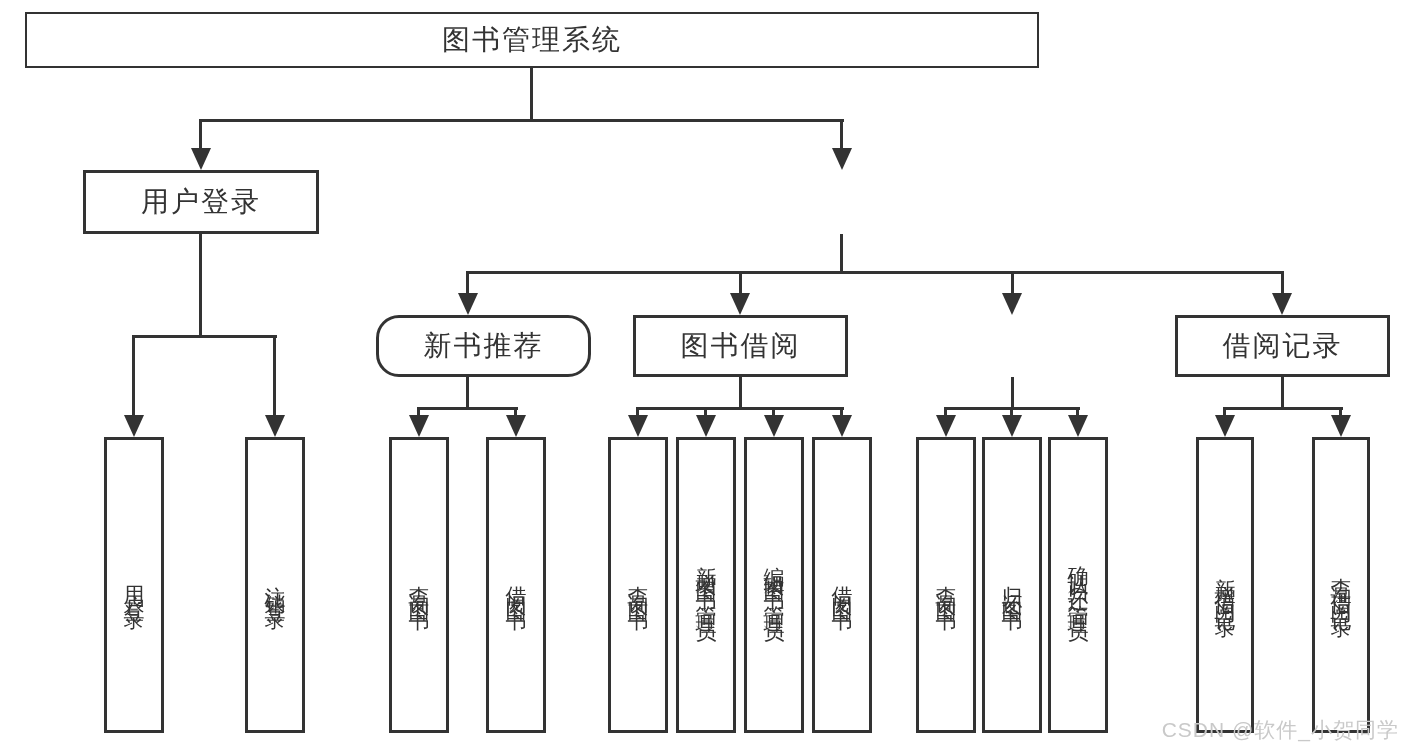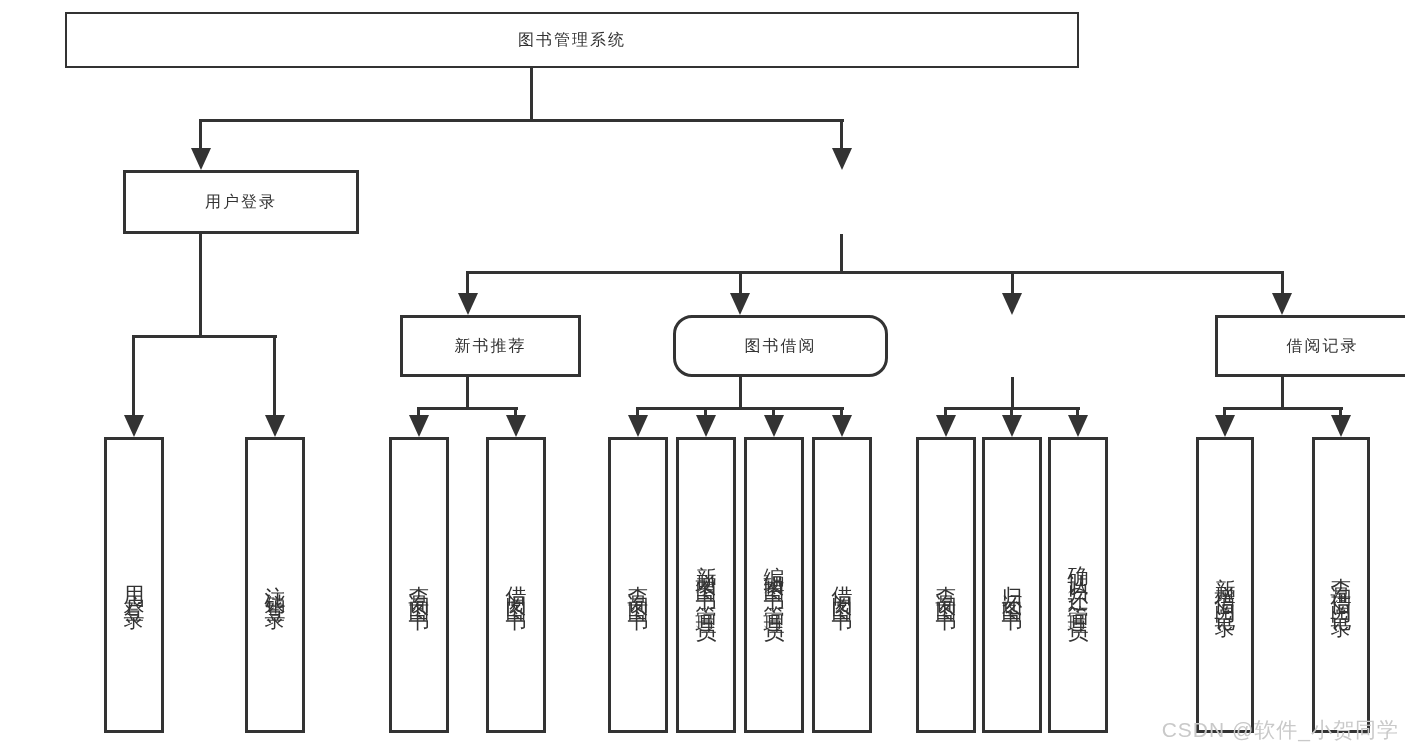--- a/index.html
+++ b/index.html
@@ -20,25 +20,24 @@
     overflow: hidden;
   }
   .box {
     position: absolute;
     box-sizing: border-box;
     background: var(--background);
     border: 3px solid var(--border);
     display: flex;
     align-items: center;
     justify-content: center;
-    font-size: 16px;
+    font-size: 28px;
     color: var(--text);
     letter-spacing: 2px;
     z-index: 2;
-    margin-left: 40px;
   }
   .box.root { border-width: 2px; }
   .vbox {
     position: absolute;
     box-sizing: border-box;
     top: 437px;
     height: 296px;
     width: 60px;
     background: var(--background);
     border: 3px solid var(--border);
@@ -106,24 +105,24 @@
   <div class="hline" style="left:466px; top:271px; width:818px;"></div>
   <div class="vline" style="left:466px; top:271px; height:25px;"></div>
   <div class="vline" style="left:739px; top:271px; height:25px;"></div>
   <div class="vline" style="left:1011px; top:271px; height:25px;"></div>
   <div class="vline" style="left:1281px; top:271px; height:25px;"></div>
   <div class="arrow" style="left:458px; top:293px;"></div>
   <div class="arrow" style="left:730px; top:293px;"></div>
   <div class="arrow" style="left:1002px; top:293px;"></div>
   <div class="arrow" style="left:1272px; top:293px;"></div>
 
-  <div class="box" style="left:360px; top:315px; width:181px; height:62px;">
+  <div class="box" style="left:376px; top:315px; width:215px; height:62px;border-radius:23px;">
     <span>新书推荐</span>
   </div>
-  <div class="box" style="left:633px; top:315px; width:215px; height:62px;border-radius:19px;">
+  <div class="box" style="left:633px; top:315px; width:215px; height:62px;">
     <span>图书借阅</span>
   </div>
   <div class="box" style="left:1175px; top:315px; width:215px; height:62px;">
     <span>借阅记录</span>
   </div>
 
   <div class="vline" style="left:466px; top:377px; height:33px;"></div>
   <div class="hline" style="left:417px; top:407px; width:101px;"></div>
   <div class="vline" style="left:417px; top:407px; height:13px;"></div>
   <div class="vline" style="left:514px; top:407px; height:13px;"></div>

